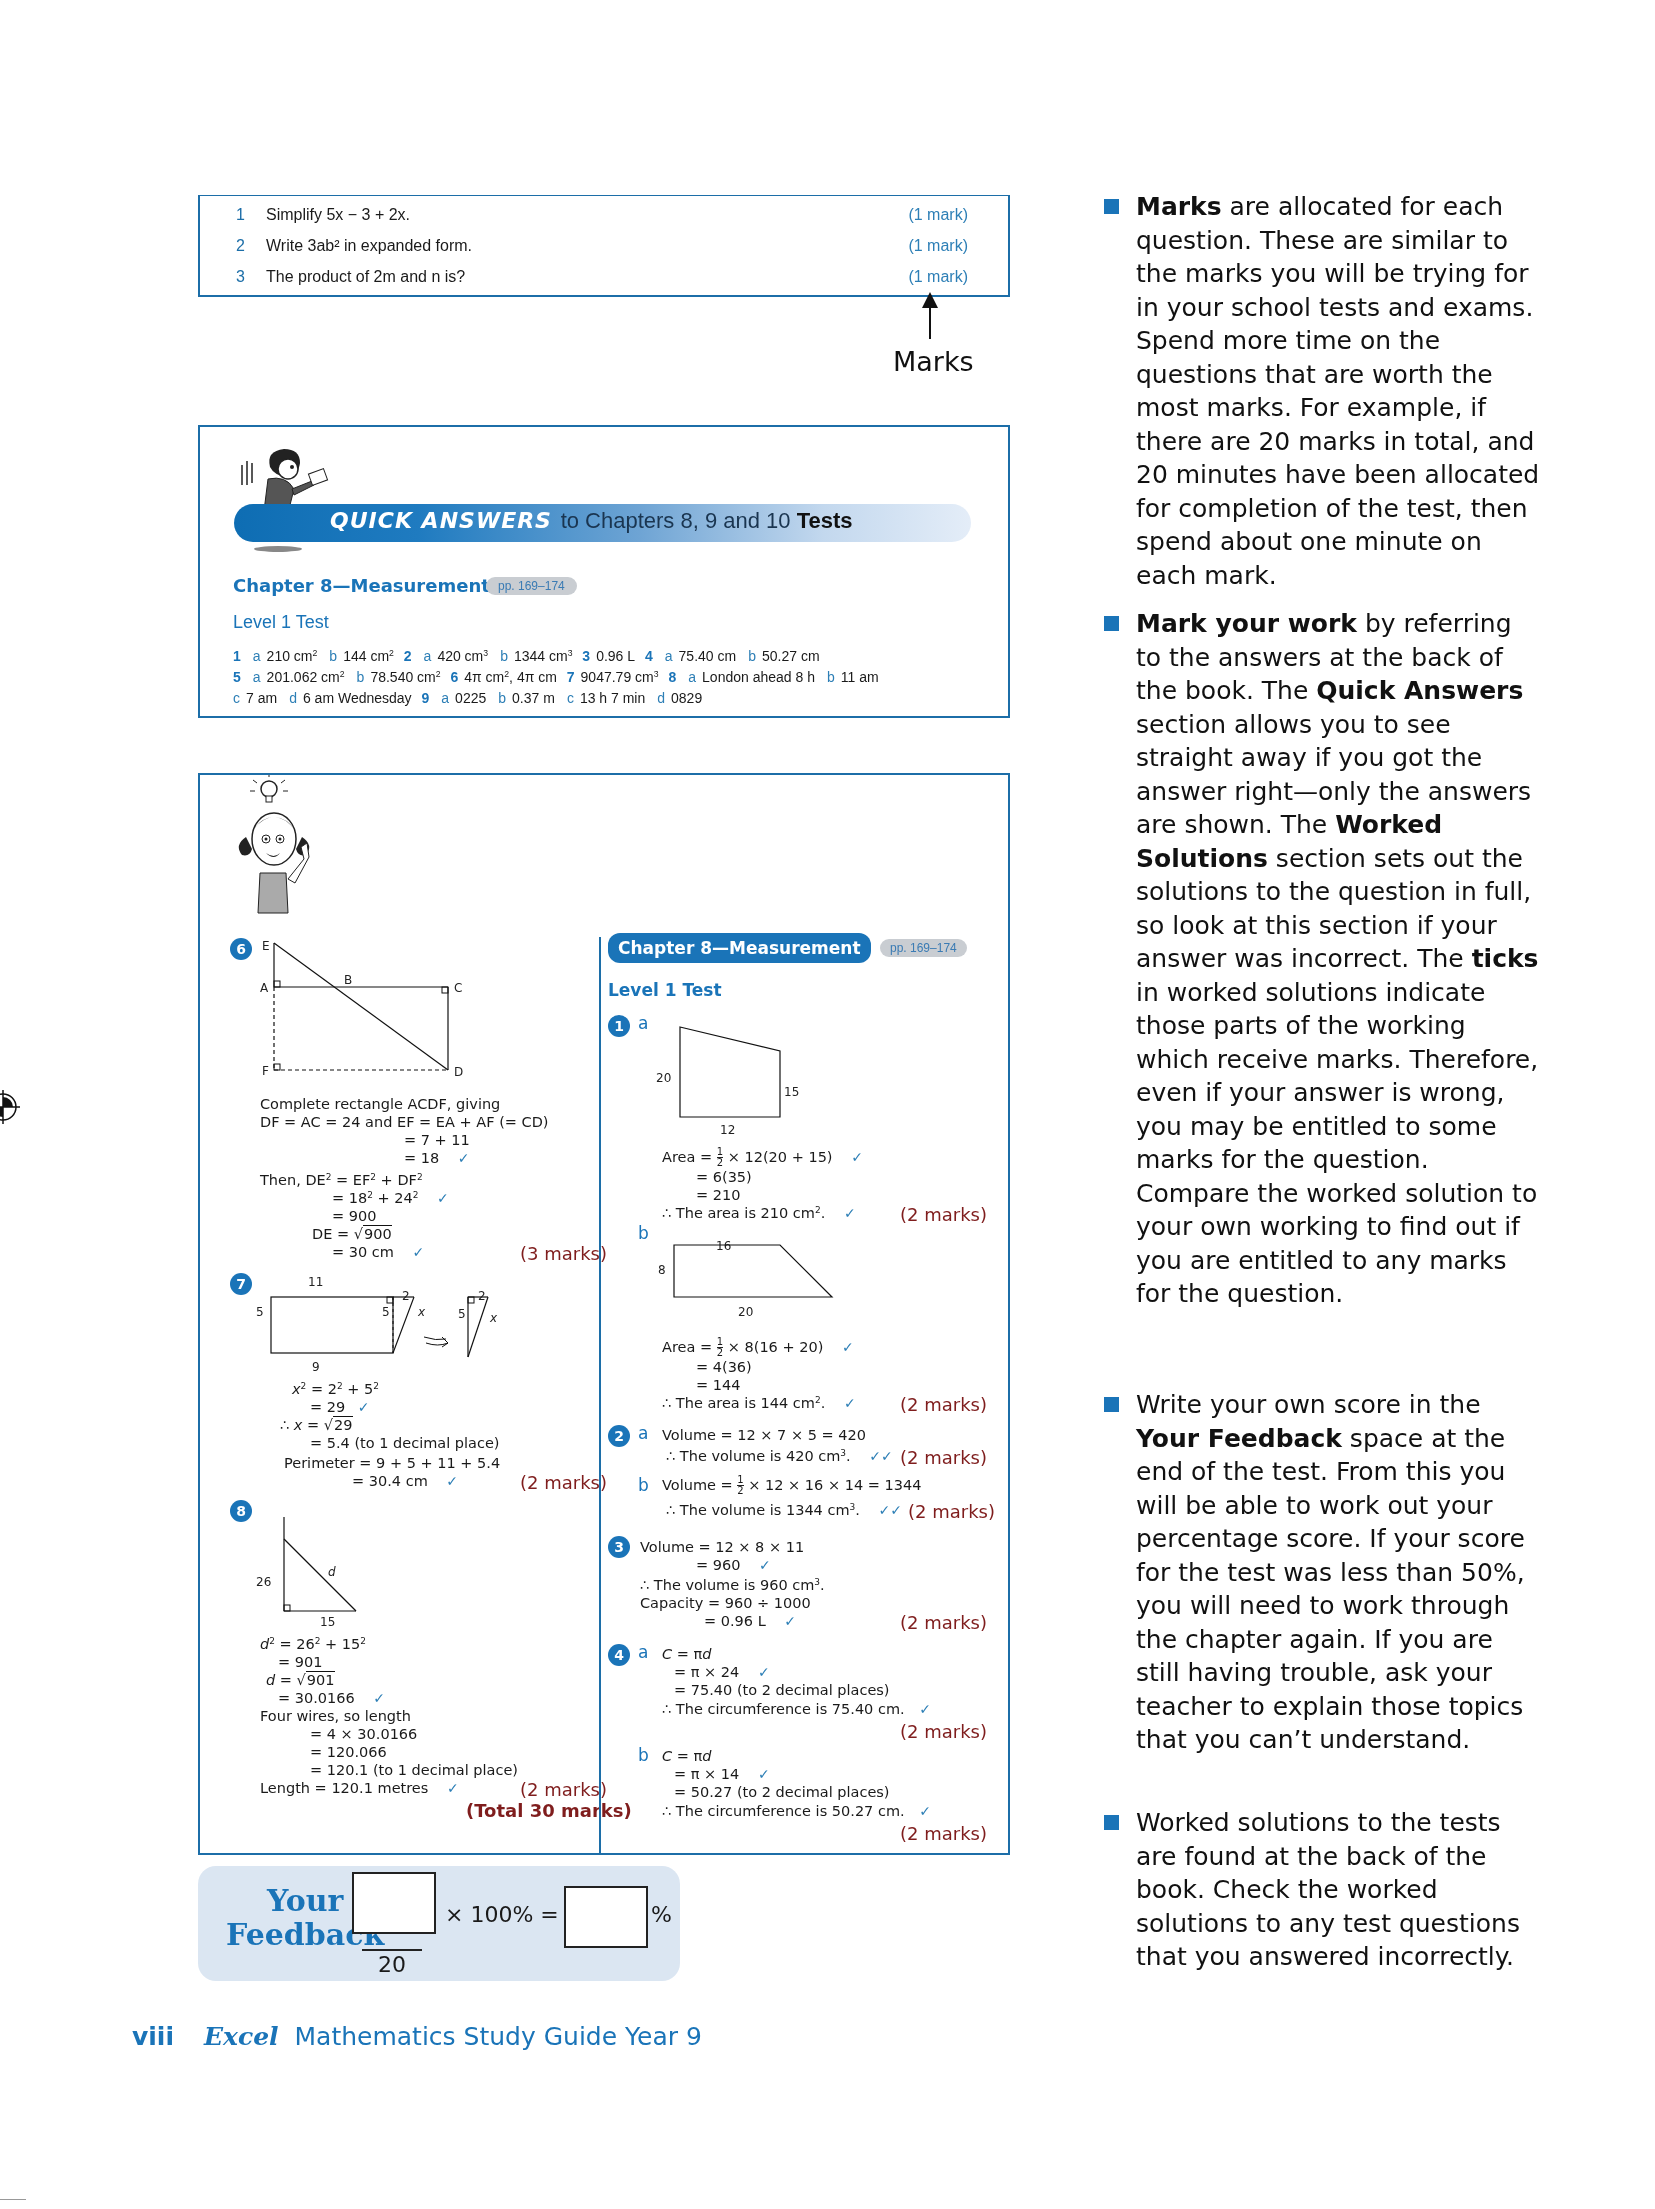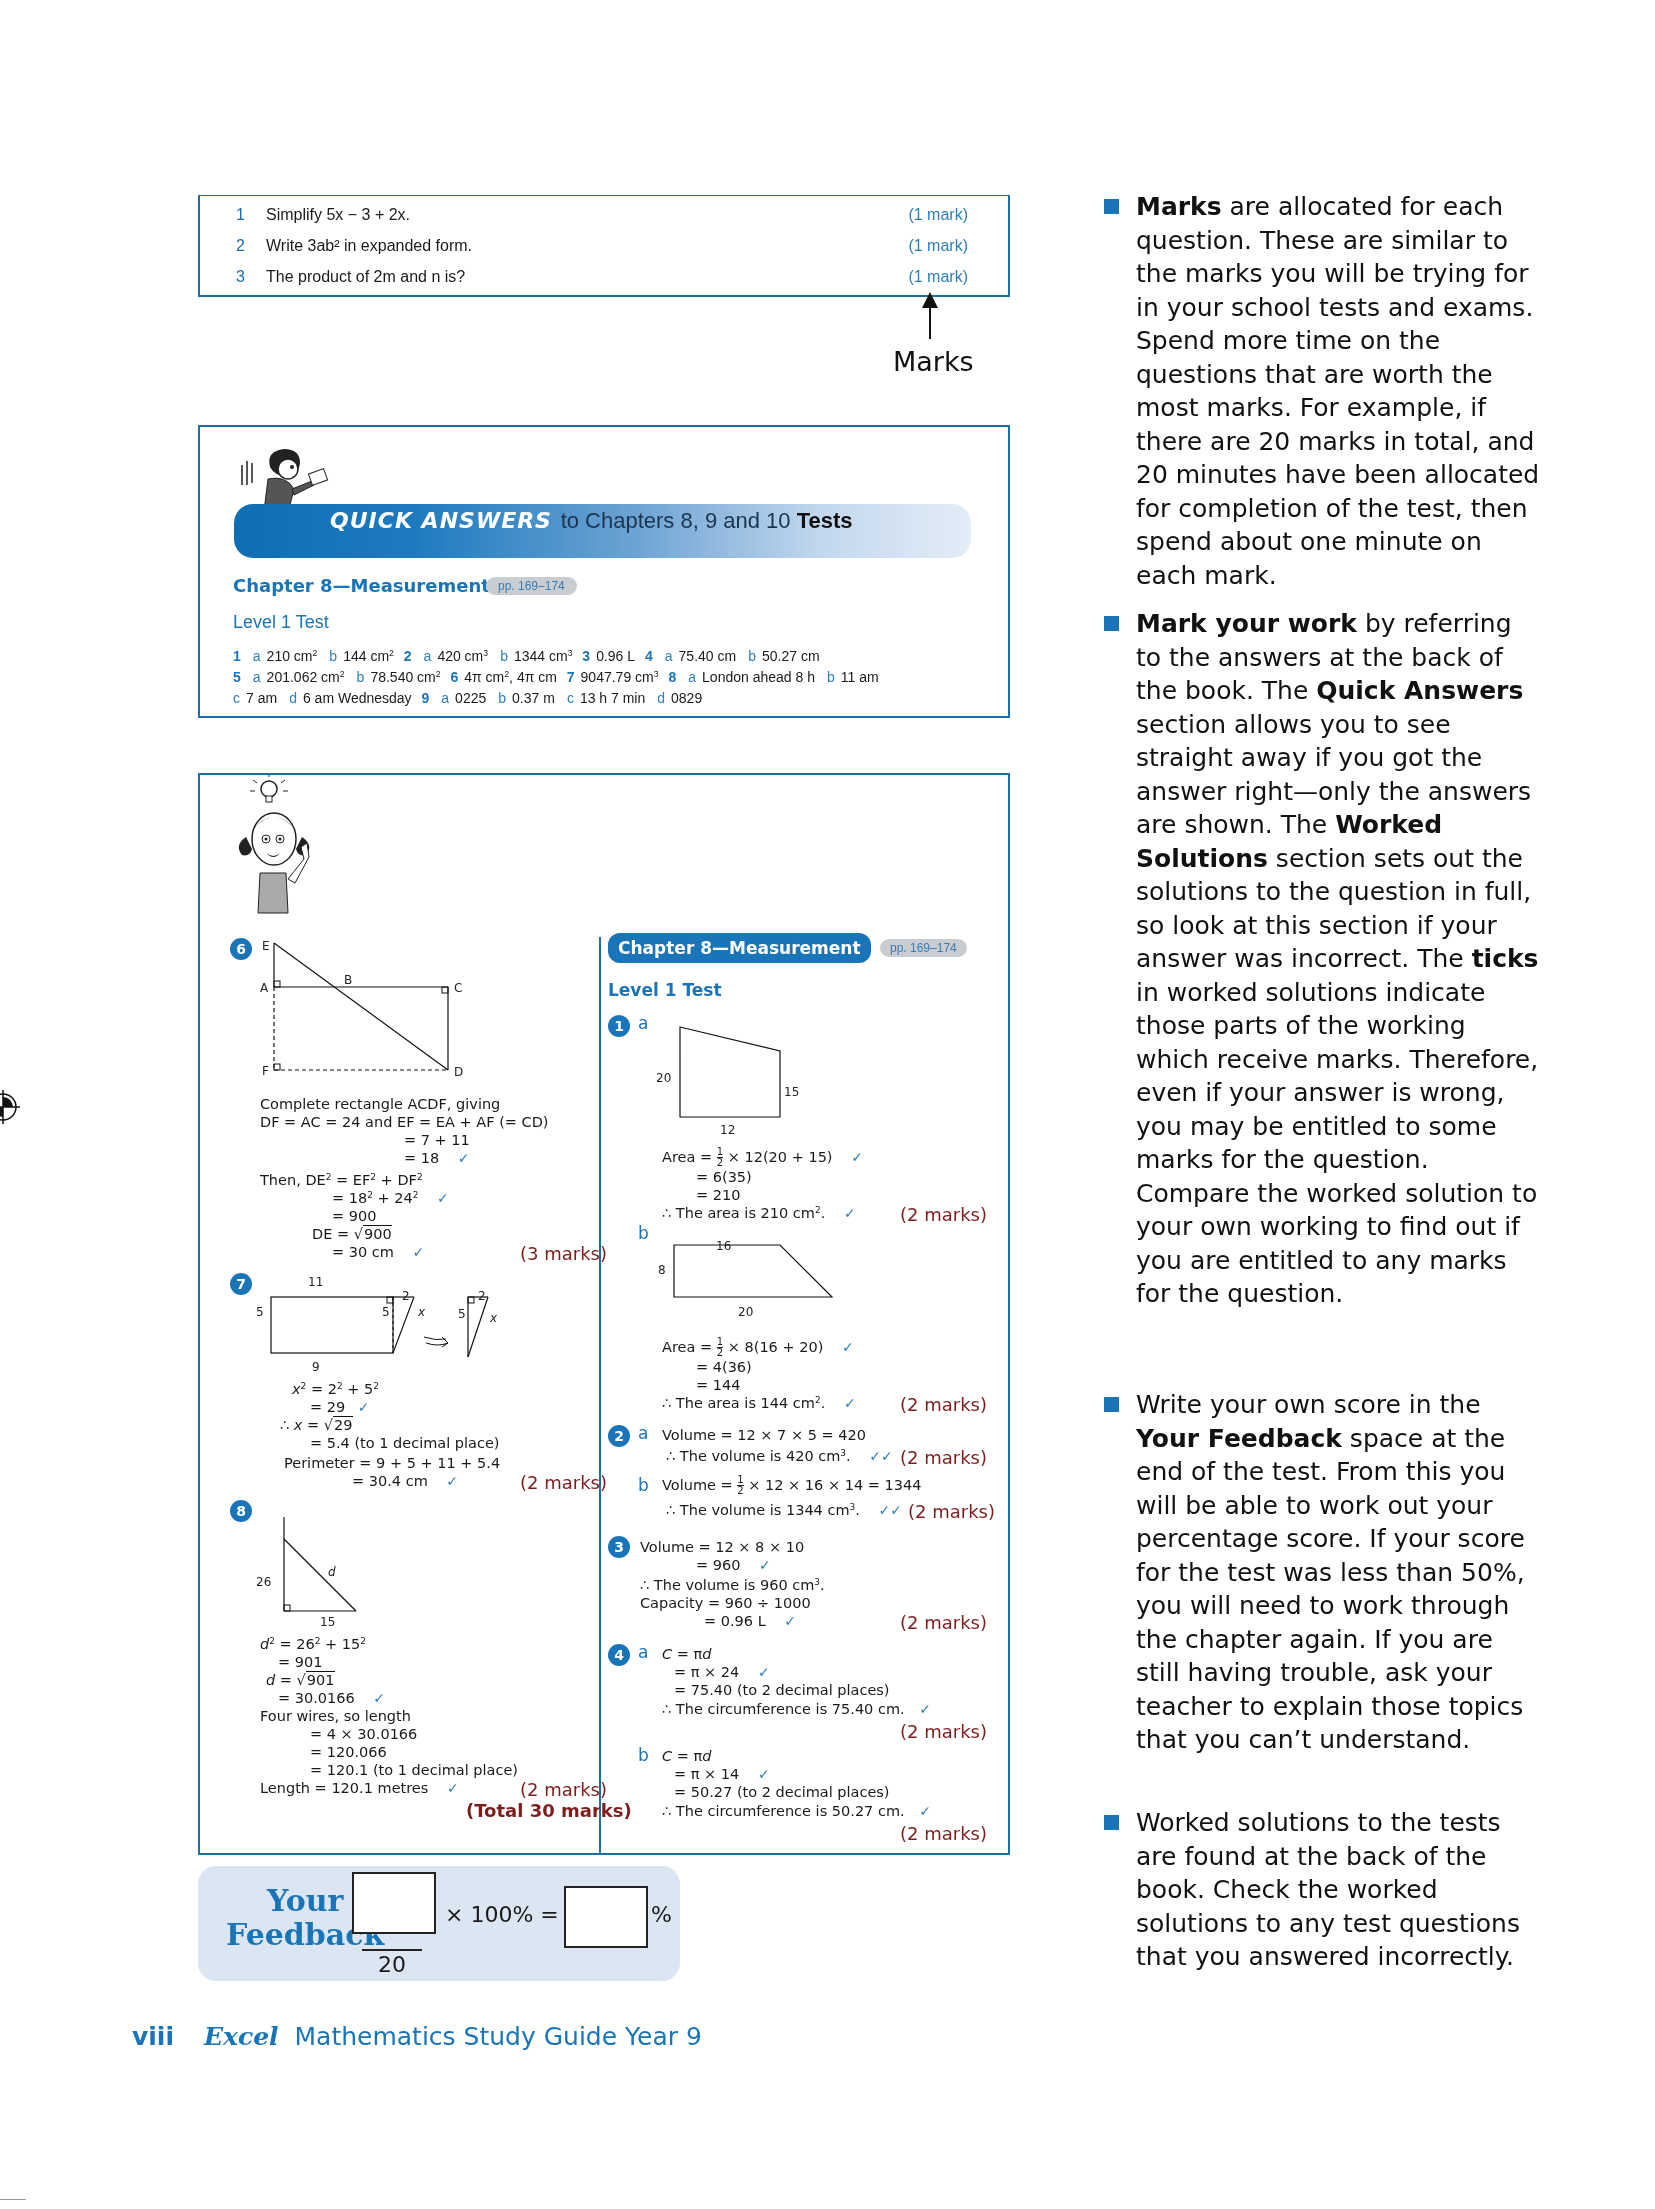--- a/index.html
+++ b/index.html
@@ -18,21 +18,21 @@
   #marks-arrow { left: 929px; top: 295px; width: 2px; height: 44px; background: #111; }
   #marks-arrow-head { left: 922px; top: 292px; width: 0; height: 0; border-left: 8px solid transparent; border-right: 8px solid transparent; border-bottom: 16px solid #111; }
   #marks-label { left: 893px; top: 346px; font-size: 27px; font-family: "DejaVu Sans", sans-serif; color: #111; }
 
   
   .panel { position: absolute; border: 2px solid #1c6ea8; background: #fff; }
   #quick-box { left: 198px; top: 425px; width: 812px; height: 293px; }
   #worked-box { left: 198px; top: 773px; width: 812px; height: 1082px; }
 
   
-  .banner { position: absolute; height: 54px; border-radius: 19px; background: linear-gradient(90deg, #0e6db3 0%, #1f7bc0 25%, #6ea4d4 55%, #c3d8ee 80%, #e4edf8 100%); }
+  .banner { position: absolute; height: 38px; border-radius: 19px; background: linear-gradient(90deg, #0e6db3 0%, #1f7bc0 25%, #6ea4d4 55%, #c3d8ee 80%, #e4edf8 100%); }
   .banner-title { position: absolute; top: 4px; font-family: "DejaVu Sans", sans-serif; font-weight: bold; font-style: italic; color: #ffffff; font-size: 22px; letter-spacing: 1px; }
   .banner-sub { font-family: "Liberation Sans", sans-serif; font-style: normal; font-weight: normal; color: #1a3550; font-size: 22px; letter-spacing: 0; }
   .banner-sub b { color: #111; }
 
   
   #qa-chapter { left: 33px; top: 148px; font-weight: bold; font-size: 18px; color: #1a74b8; font-family: "DejaVu Sans", sans-serif; }
   #qa-pp { left: 286px; top: 150px; padding: 2px 12px; background: #c9cdd2; border-radius: 12px; font-size: 12px; color: #3a7bb4; font-family: "Liberation Sans", sans-serif; }
   #qa-level { left: 33px; top: 185px; font-size: 18px; color: #1a74b8; font-family: "Liberation Sans", sans-serif; }
   .qa-line { position: absolute; left: 33px; font-size: 14px; font-family: "Liberation Sans", sans-serif; white-space: nowrap; }
   .qa-line .n { color: #1a74b8; font-weight: bold; margin: 0 6px 0 0; }
@@ -294,21 +294,21 @@
   <div class="part" style="left:438px; top:648px;">a</div>
   <div class="ws" style="left:462px; top:651px;">Volume = 12 × 7 × 5 = 420</div>
   <div class="ws" style="left:466px; top:672px;">∴ The volume is 420 cm<sup>3</sup>. <span class="tick" style="margin-left:14px">✓✓</span></div>
   <div class="mk" style="left:700px; top:672px;">(2 marks)</div>
   <div class="part" style="left:438px; top:700px;">b</div>
   <div class="ws" style="left:462px; top:700px;">Volume = <span class="frac"><span class="top">1</span><span>2</span></span> × 12 × 16 × 14 = 1344</div>
   <div class="ws" style="left:466px; top:726px;">∴ The volume is 1344 cm<sup>3</sup>. <span class="tick" style="margin-left:14px">✓✓</span></div>
   <div class="mk" style="left:708px; top:726px;">(2 marks)</div>
 
   <div class="circ" style="left:408px; top:761px;">3</div>
-  <div class="ws" style="left:440px; top:763px;">Volume = 12 × 8 × 10</div>
+  <div class="ws" style="left:440px; top:763px;">Volume = 12 × 8 × 11</div>
   <div class="ws" style="left:496px; top:781px;"><span>= 960</span> <span class="tick" style="margin-left:14px">✓</span></div>
   <div class="ws" style="left:440px; top:801px;">∴ The volume is 960 cm<sup>3</sup>.</div>
   <div class="ws" style="left:440px; top:819px;">Capacity = 960 ÷ 1000</div>
   <div class="ws" style="left:504px; top:837px;"><span>= 0.96 L</span> <span class="tick" style="margin-left:14px">✓</span></div>
   <div class="mk" style="left:700px; top:837px;">(2 marks)</div>
 
   <div class="circ" style="left:408px; top:869px;">4</div>
   <div class="part" style="left:438px; top:867px;">a</div>
   <div class="ws" style="left:462px; top:870px;"><i>C</i> = π<i>d</i></div>
   <div class="ws" style="left:474px; top:888px;"><span>= π × 24</span> <span class="tick" style="margin-left:14px">✓</span></div>

